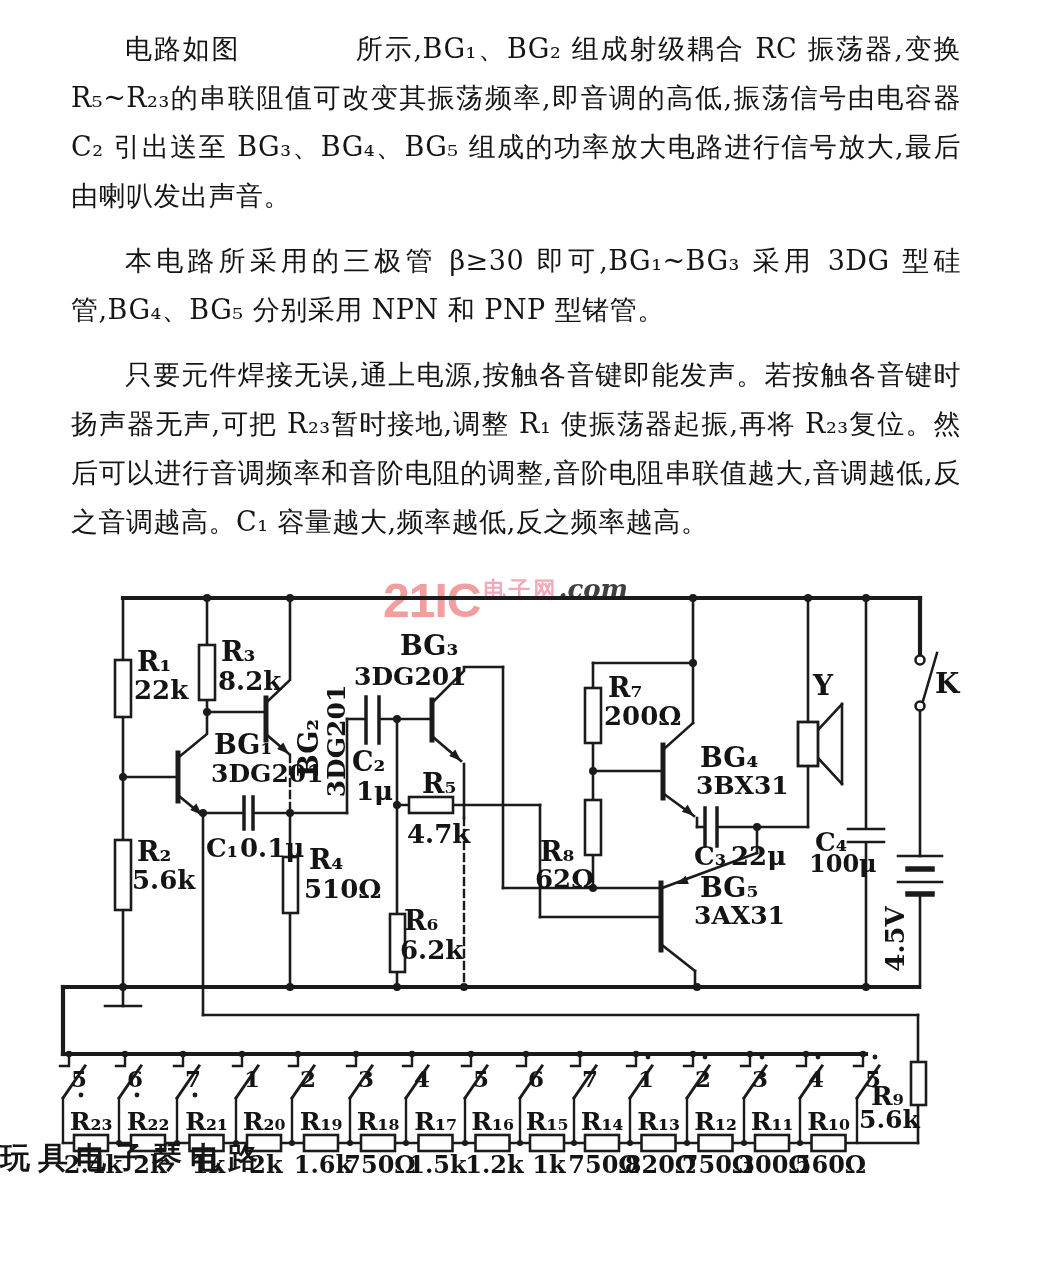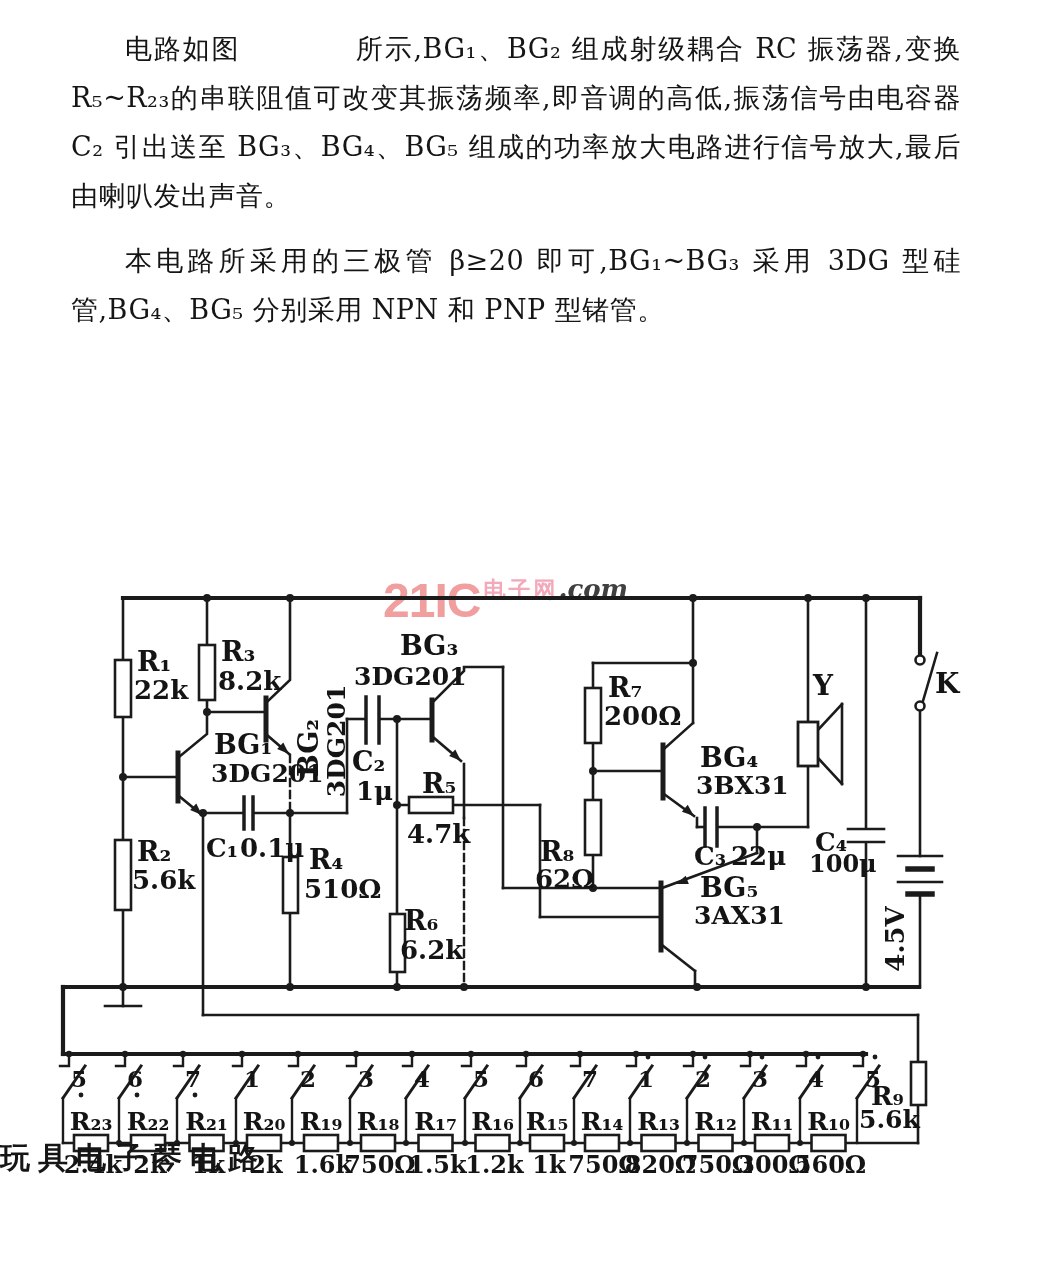--- a/index.html
+++ b/index.html
@@ -20,21 +20,22 @@
   .caption{position:absolute;top:1138px;left:0;width:100%;text-align:left;
            font-size:30px;font-weight:600;letter-spacing:8px;}
 </style>
 </head>
 <body>
 
 <div class="page">
 
   <div class="text-block">
     <p>电路如图　　　　所示,BG₁、BG₂ 组成射级耦合 RC 振荡器,变换 R₅~R₂₃的串联阻值可改变其振荡频率,即音调的高低,振荡信号由电容器 C₂ 引出送至 BG₃、BG₄、BG₅ 组成的功率放大电路进行信号放大,最后由喇叭发出声音。</p>
-    <p>本电路所采用的三极管 β≥20 即可,BG₁~BG₃ 采用 3DG 型硅管,BG₄、BG₅ 分别采用 NPN 和 PNP 型锗管。</p>
+    <p>本电路所采用的三极管 β≥30 即可,BG₁~BG₃ 采用 3DG 型硅管,BG₄、BG₅ 分别采用 NPN 和 PNP 型锗管。</p>
+    <p>只要元件焊接无误,通上电源,按触各音键即能发声。若按触各音键时扬声器无声,可把 R₂₃暂时接地,调整 R₁ 使振荡器起振,再将 R₂₃复位。然后可以进行音调频率和音阶电阻的调整,音阶电阻串联值越大,音调越低,反之音调越高。C₁ 容量越大,频率越低,反之频率越高。</p>
   </div>
 
   <div class="watermark">
     <span class="wm-brand">21IC</span>
     <span class="wm-col">
       <span class="wm-cn">电子网</span>
       <span class="wm-com">.com</span>
     </span>
   </div>
 

